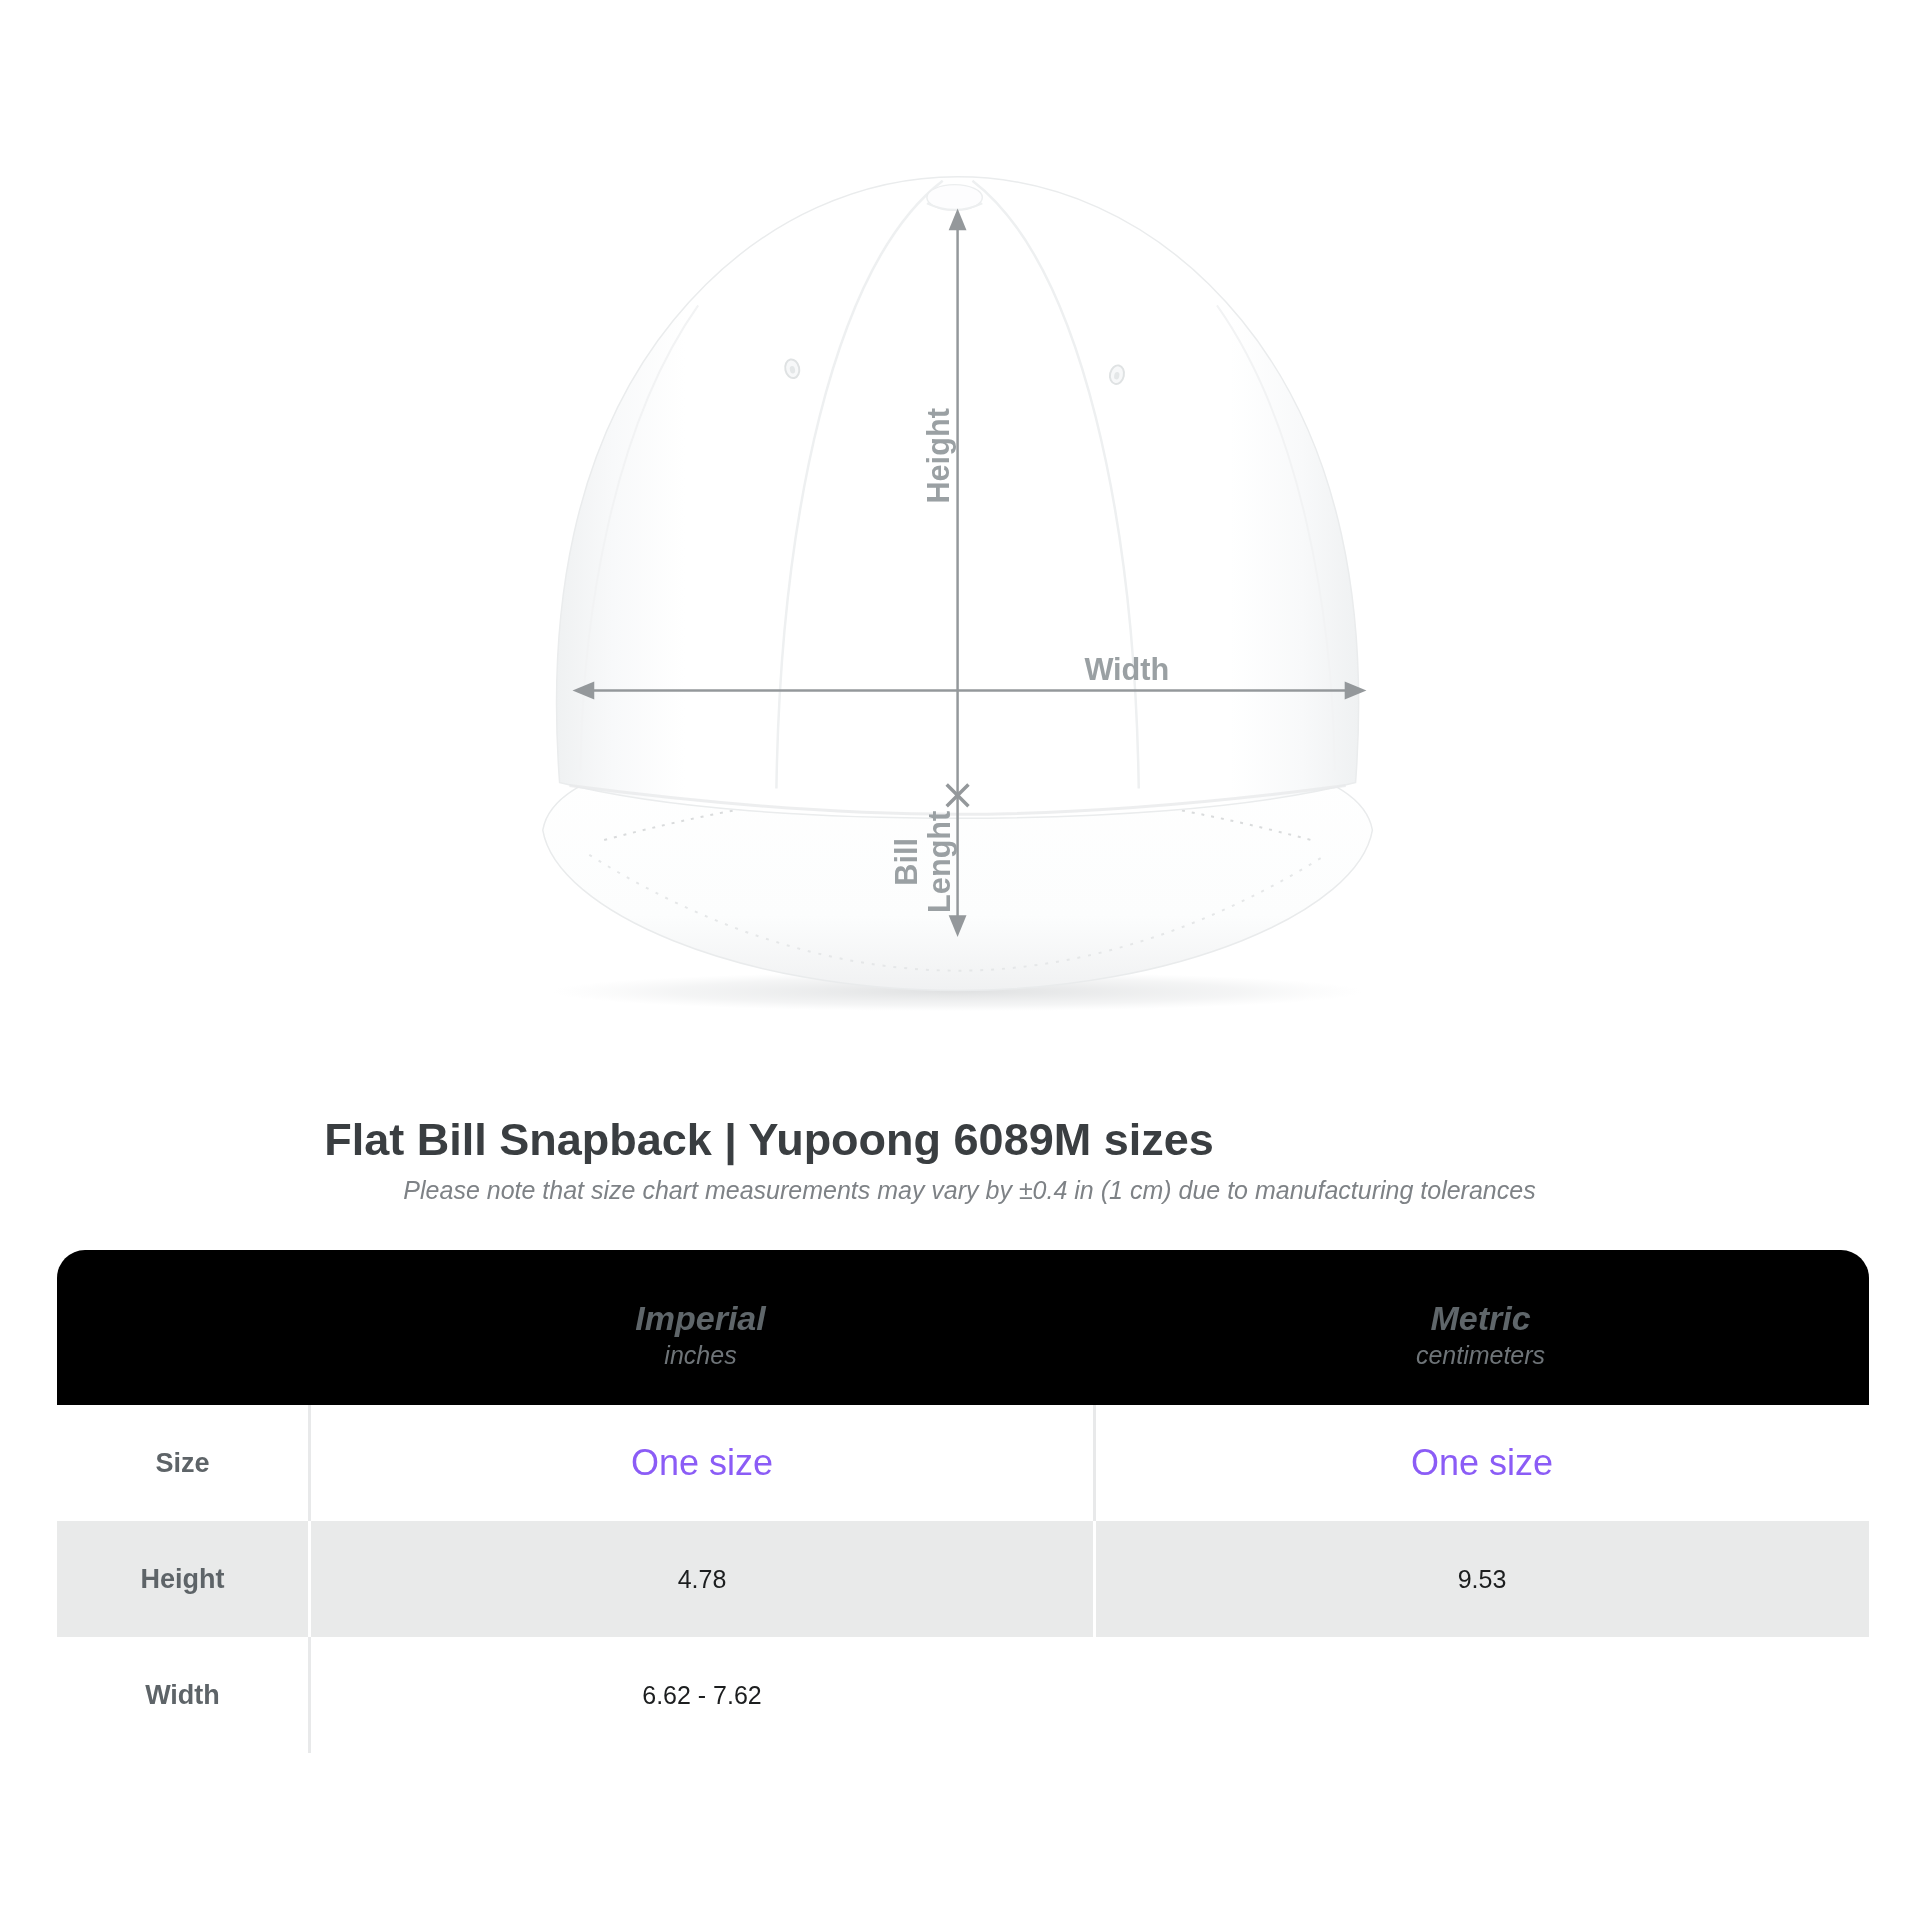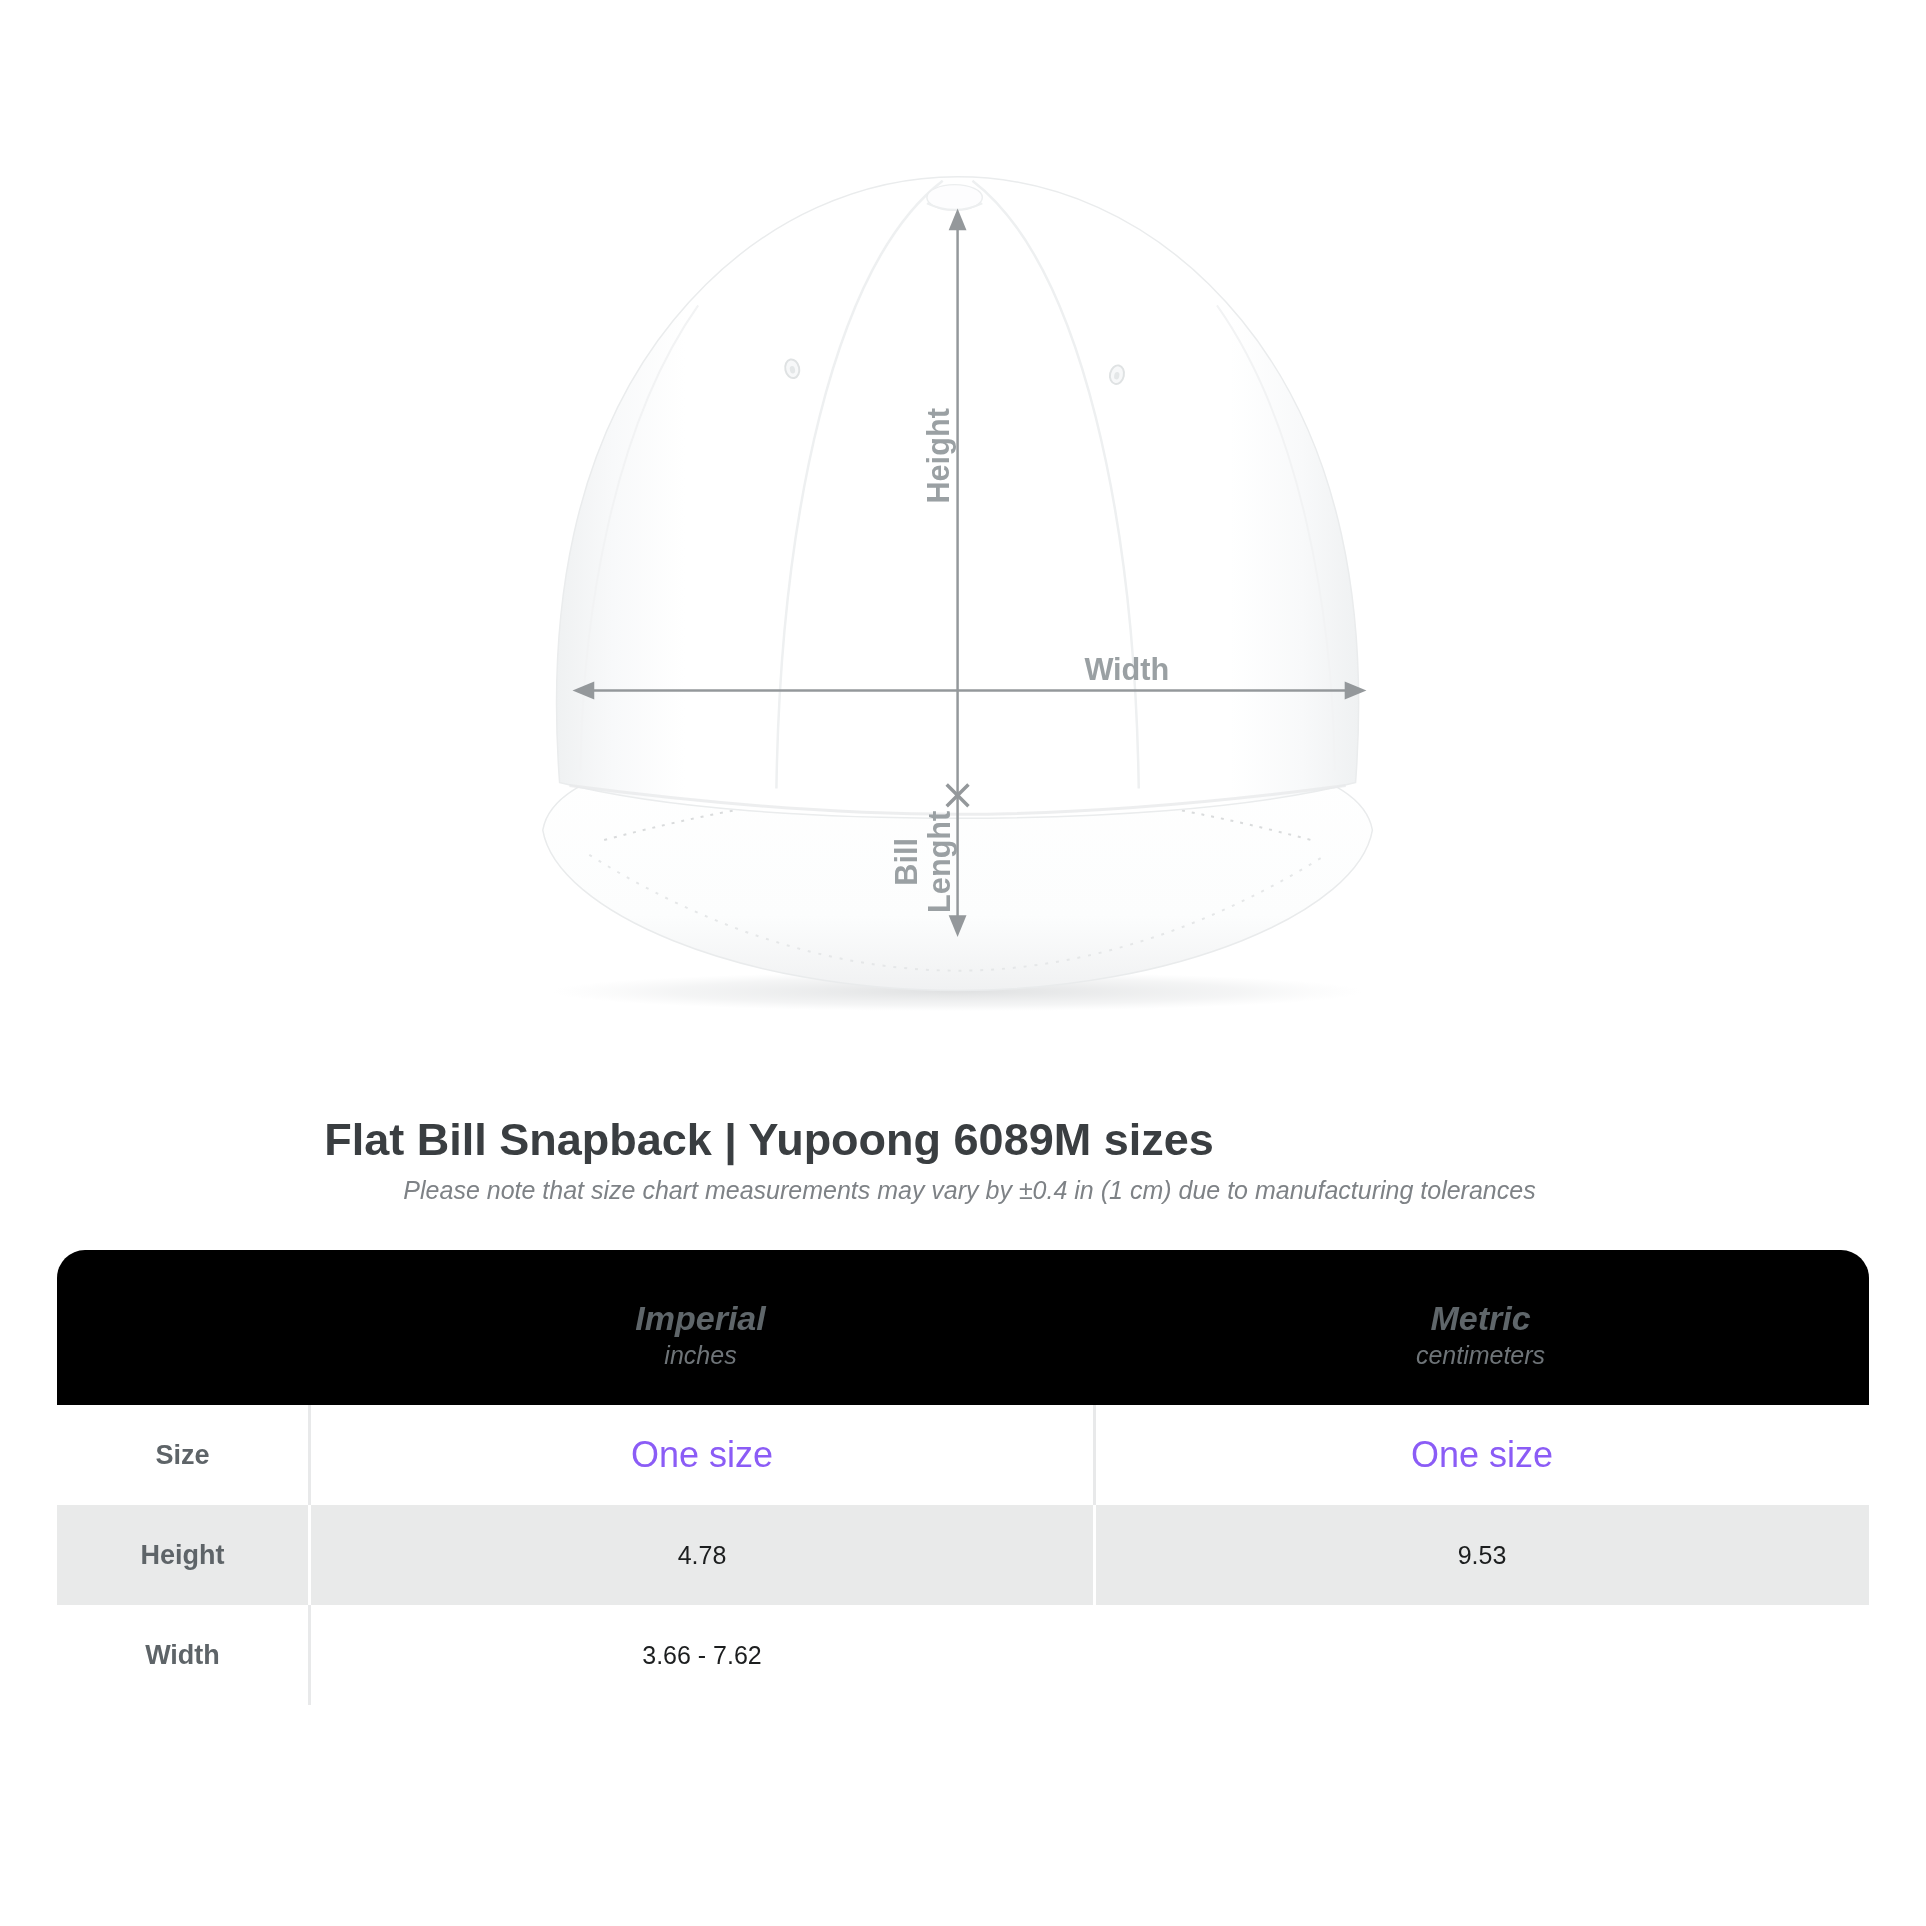--- a/index.html
+++ b/index.html
@@ -30,21 +30,21 @@
   .thead{
     display:grid;grid-template-columns:251px 785px 775px;
     height:155px;background:#000000;border-radius:28px 28px 0 0;
   }
   .hcell{
     display:flex;flex-direction:column;align-items:center;justify-content:center;
     padding-top:14px;
   }
   .gname{font-size:34px;font-weight:700;font-style:italic;color:#5f666a;line-height:40px;}
   .gunit{font-size:25px;font-style:italic;color:#6e7478;line-height:34px;}
-  .trow{display:grid;grid-template-columns:251px 785px 775px;height:100px;}
+  .trow{display:grid;grid-template-columns:251px 785px 775px;height:116px;}
   .trow.band{background:#e9eaea;}
   .trow.last{border-radius:0 0 28px 28px;}
   .cell{display:flex;align-items:center;justify-content:center;}
   .trow .cell + .cell{border-left:3px solid #e8e9ea;}
   .trow.band .cell + .cell{border-left:3px solid #ffffff;}
   .cell.label{font-size:27px;font-weight:700;color:#5e6468;}
   .cell.value{font-size:25px;color:#1c1e1f;}
   .cell.value.emph{font-size:36px;font-weight:400;color:#8b5cf6;}
 </style>
 </head>
@@ -150,19 +150,19 @@
     </div>
 
     <div class="trow band">
       <div class="cell label">Height</div>
       <div class="cell value">4.78</div>
       <div class="cell value">9.53</div>
     </div>
 
     <div class="trow">
       <div class="cell label">Width</div>
-      <div class="cell value">3.66 - 7.62</div>
+      <div class="cell value">6.62 - 7.62</div>
     </div>
 
 
   </div>
 </div>
 
 
 </body></html>

